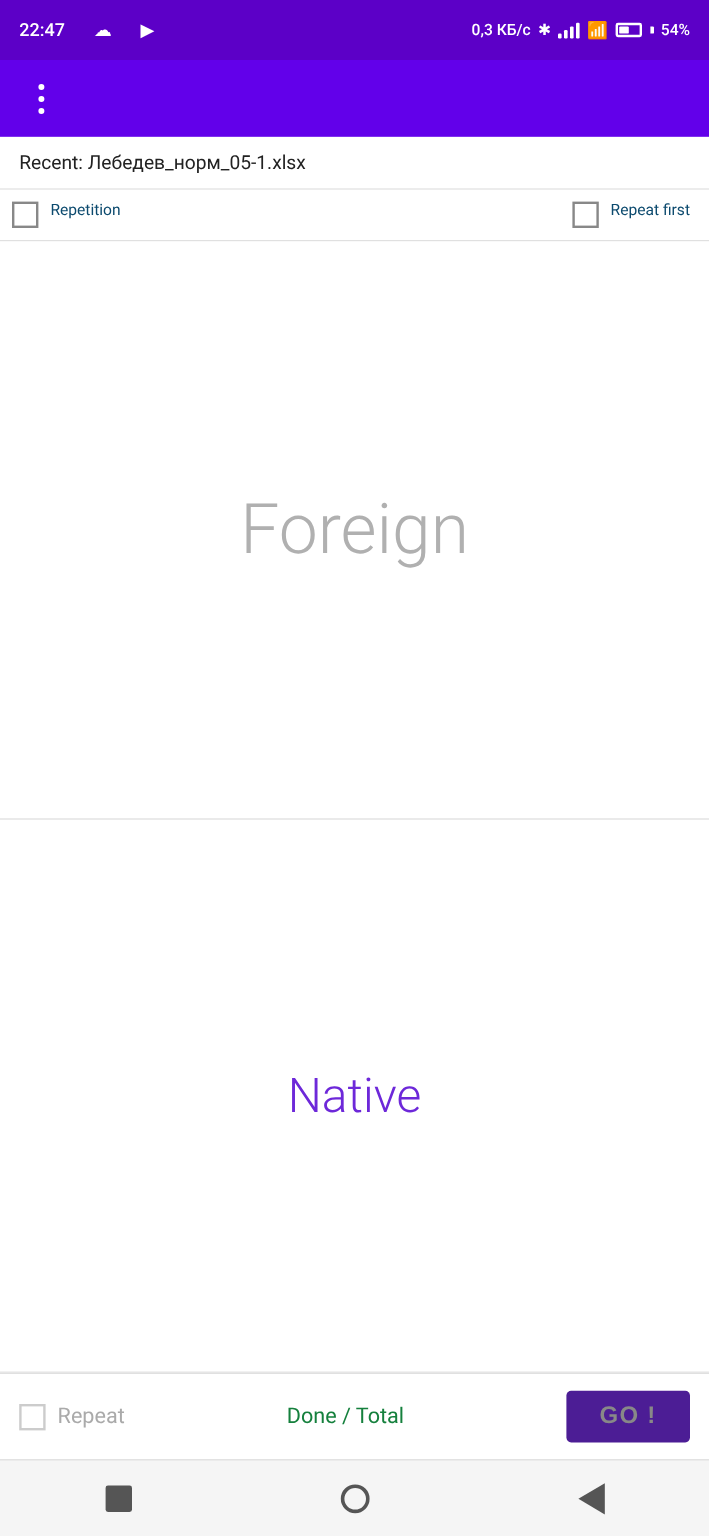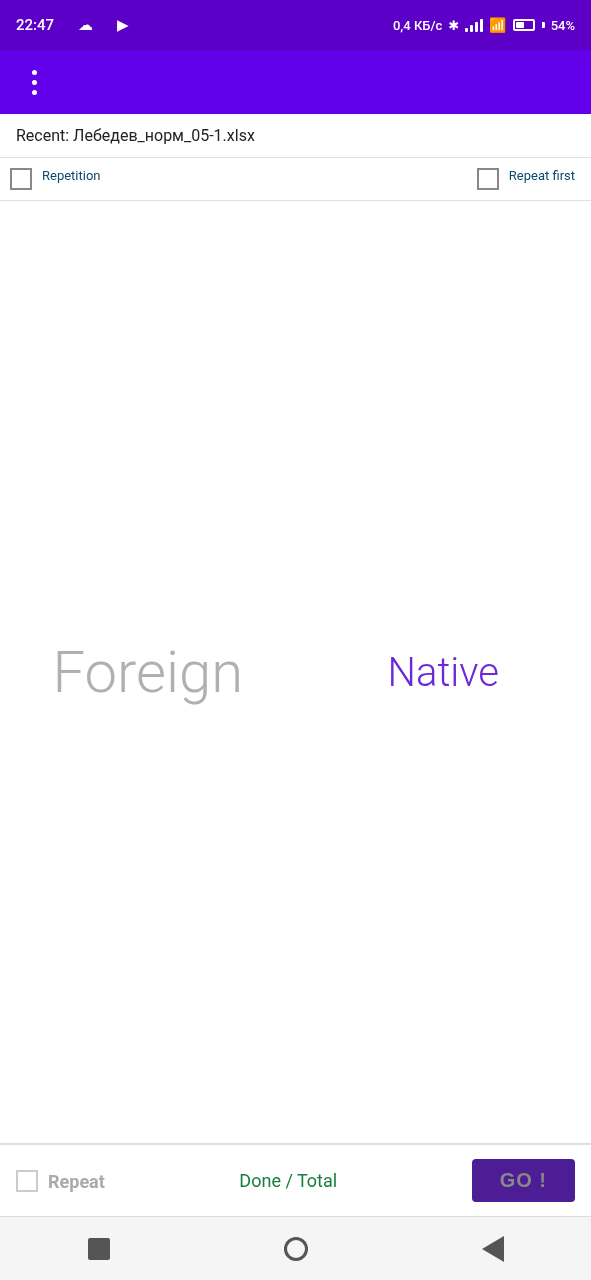--- a/index.html
+++ b/index.html
@@ -117,21 +117,21 @@
       border: 2px solid #888;
       background: #fff;
       display: inline-block;
       flex-shrink: 0;
     }
 
     
     .main-content {
       flex: 1;
       display: flex;
-      flex-direction: row;
+      flex-direction: column;
     }
 
     
     .foreign-area {
       flex: 1;
       display: flex;
       align-items: center;
       justify-content: center;
       min-height: 340px;
       border-bottom: 1px solid #ddd;
@@ -165,26 +165,25 @@
       display: flex;
       align-items: center;
       justify-content: space-between;
       padding: 0 16px;
       border-top: 1px solid #e0e0e0;
       background: #fff;
     }
 
     .repeat-label {
       display: flex;
-      align-items: flex-end;
+      align-items: flex-start;
       gap: 10px;
       font-size: 18px;
       color: #aaa;
       cursor: pointer;
-      font-weight: bold;
     }
 
     .checkbox-box-disabled {
       width: 22px;
       height: 22px;
       border: 2px solid #ccc;
       background: #fff;
       display: inline-block;
       flex-shrink: 0;
     }
@@ -297,21 +296,21 @@
 </head>
 <body>
 
 <div class="status-bar">
   <div class="status-bar-left">
     <span>22:47</span>
     <span>☁</span>
     <span>▶</span>
   </div>
   <div class="status-bar-right">
-    <span>0,4 КБ/с</span>
+    <span>0,3 КБ/с</span>
     <span>✱</span>
     <div class="signal-bars">
       <span></span>
         <span></span>
         <span></span>
         <span></span>
     </div>
     <span class="wifi-icon">📶</span>
     <div class="battery-body">
       <div class="battery-fill"></div>

